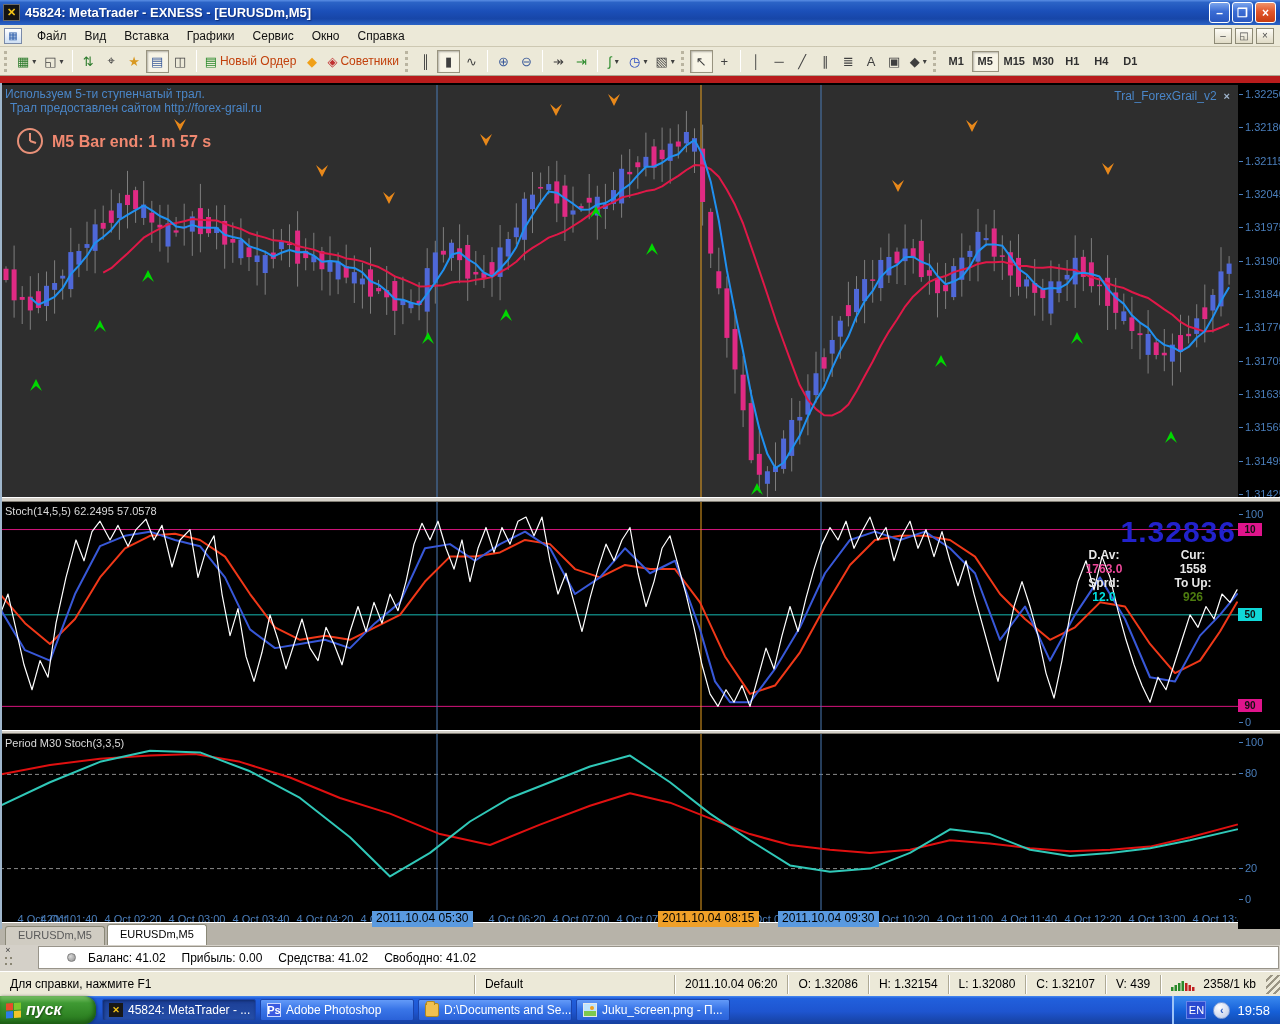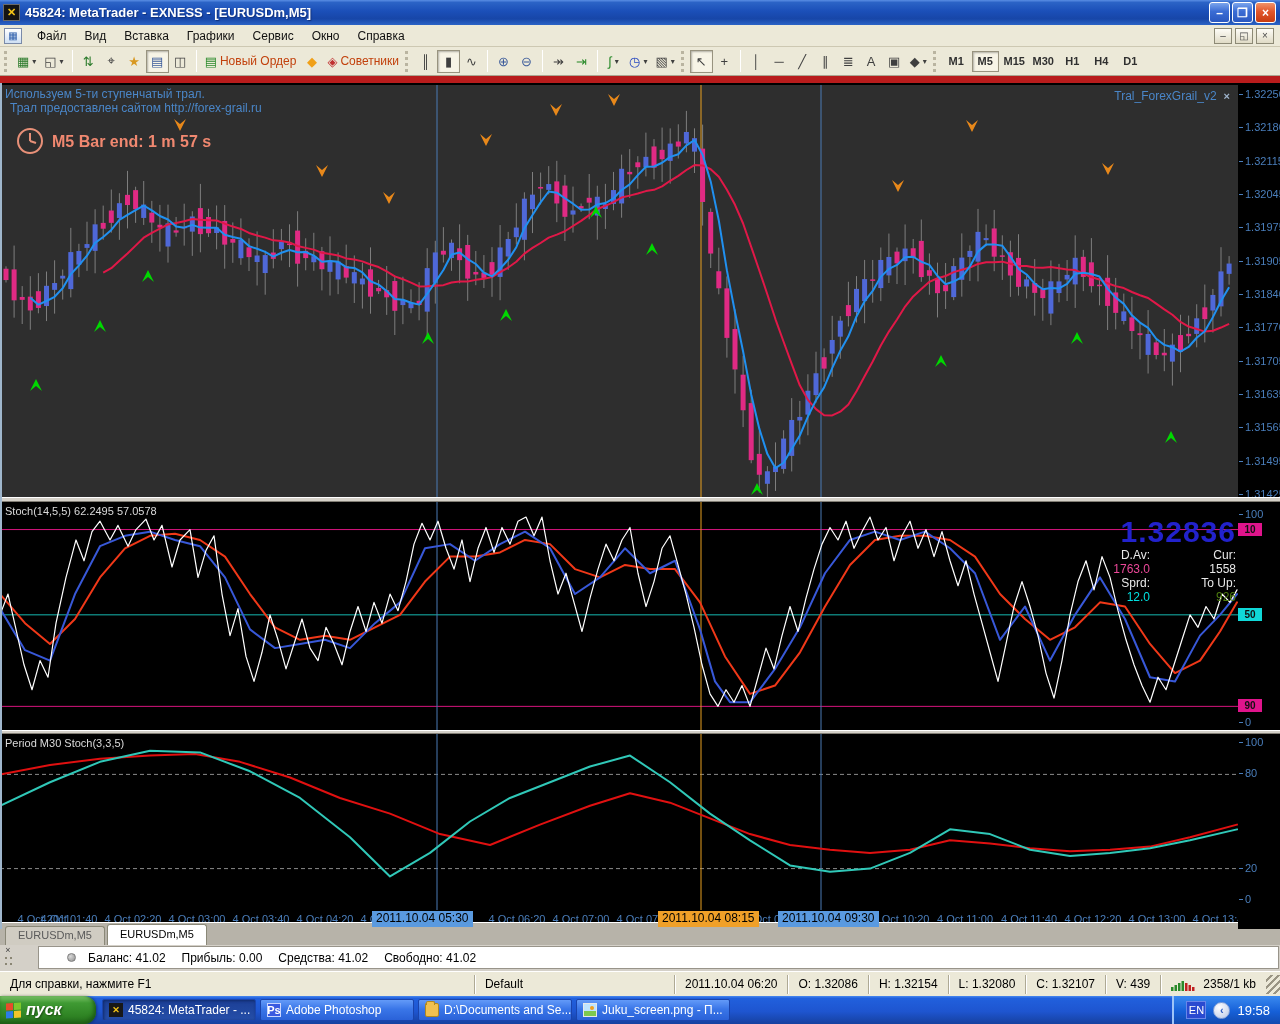--- a/index.html
+++ b/index.html
@@ -64,21 +64,21 @@
   .thl{position:absolute;top:1px;height:16px;line-height:15px;padding:0 4px;color:#000;font-size:12px;
     white-space:nowrap;z-index:3}
 
   .cmt{position:absolute;left:5px;color:#4a86c8;font-size:12px;white-space:nowrap}
   .timer{position:absolute;left:52px;top:48px;color:#f08870;font-weight:bold;font-size:16px;white-space:nowrap}
   .legend{position:absolute;right:8px;top:4px;color:#4a86c8;font-size:12px;display:flex;gap:7px;align-items:center}
   .legend .x{color:#9fb4cc;font-size:11px;font-weight:bold}
   .ind-label{position:absolute;left:5px;top:3px;color:#dadada;font-size:11px;white-space:nowrap}
   .bigprice{position:absolute;right:2px;top:13px;color:#2222cc;font-size:30px;font-weight:bold;letter-spacing:1px}
   .sinfo{position:absolute;right:2px;top:46px;display:grid;grid-template-columns:92px 86px;
-    text-align:right;font-size:12px;font-weight:normal;line-height:14px}
+    text-align:center;font-size:12px;font-weight:bold;line-height:14px}
   .c-w{color:#e8e8e8}.c-or{color:#ec4899}.c-cy{color:#00e0e0}.c-mg{color:#4d7c0f}
 
   
   .tabbar{left:0;top:922px;width:1280px;height:23px;background:#b7b3a9;border-top:1px solid #fff;
     display:flex;align-items:flex-end;padding-left:5px}
   .tab{height:19px;padding:2px 12px 0;font-size:11px;background:#d0ccc2;color:#5a5a5a;
     border:1px solid #8a8878;border-bottom:none;border-radius:3px 3px 0 0;margin-right:2px;white-space:nowrap}
   .tab.on{background:#fff;color:#000;height:21px;padding-top:3px}
   .terminal{left:0;top:945px;width:1280px;height:26px;background:#d4d0c8}
   .term-strip{position:absolute;left:0;top:0;width:16px;height:26px;font-size:9px;color:#444;text-align:center;line-height:11px}

